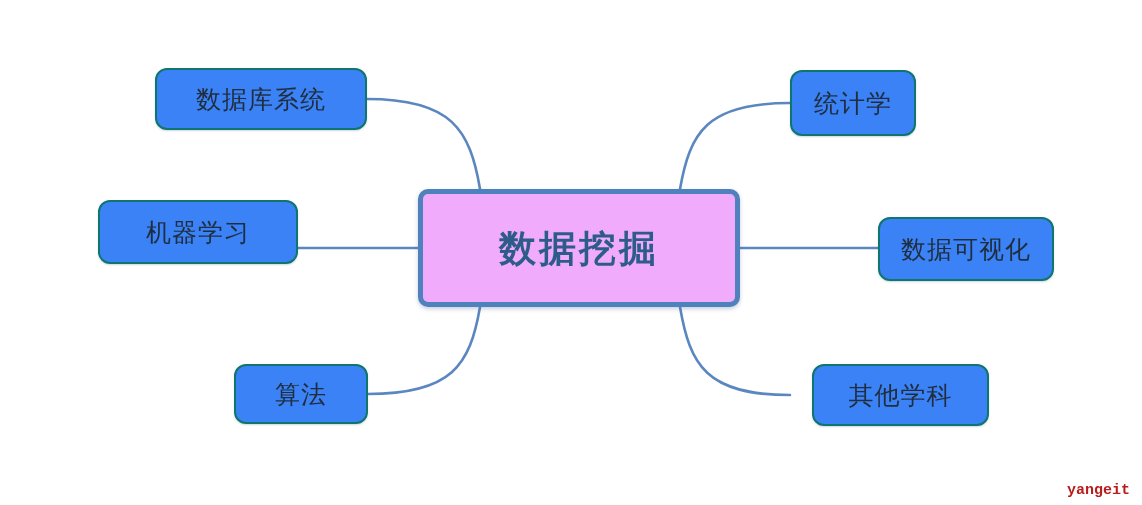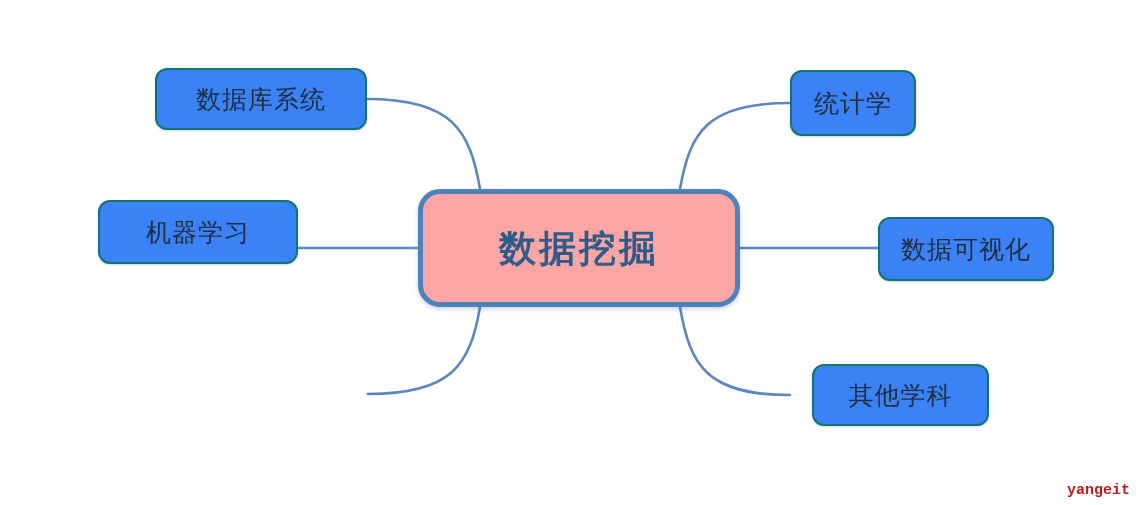--- a/index.html
+++ b/index.html
@@ -41,23 +41,23 @@
     box-shadow: 0 1px 2px rgba(80,110,150,0.28);
   }
   .node-label {
     display: block;
   }
   #center-node {
     left: 418px;
     top: 189px;
     width: 322px;
     height: 118px;
-    background: #fca5a5;
+    background: #f0abfc;
     border: 5px solid #4f81bd;
-    border-radius: 22px;
+    border-radius: 10px;
     box-shadow: 0 2px 4px rgba(70,100,145,0.30);
   }
   #center-node .node-label {
     font-size: 37px;
     font-weight: bold;
     color: #2e5c8a;
     letter-spacing: 3px;
   }
   #node-database  { left: 155px; top: 68px;  width: 212px; height: 62px; }
   #node-ml        { left: 98px;  top: 200px; width: 200px; height: 64px; }
@@ -94,20 +94,23 @@
   </svg>
 
   <div class="node" id="node-database">
     <span class="node-label">数据库系统</span>
   </div>
 
   <div class="node" id="node-ml">
     <span class="node-label">机器学习</span>
   </div>
 
+  <div class="node" id="node-algorithm">
+    <span class="node-label">算法</span>
+  </div>
 
   <div class="node" id="node-stats">
     <span class="node-label">统计学</span>
   </div>
 
   <div class="node" id="node-visual">
     <span class="node-label">数据可视化</span>
   </div>
 
   <div class="node" id="node-other">

